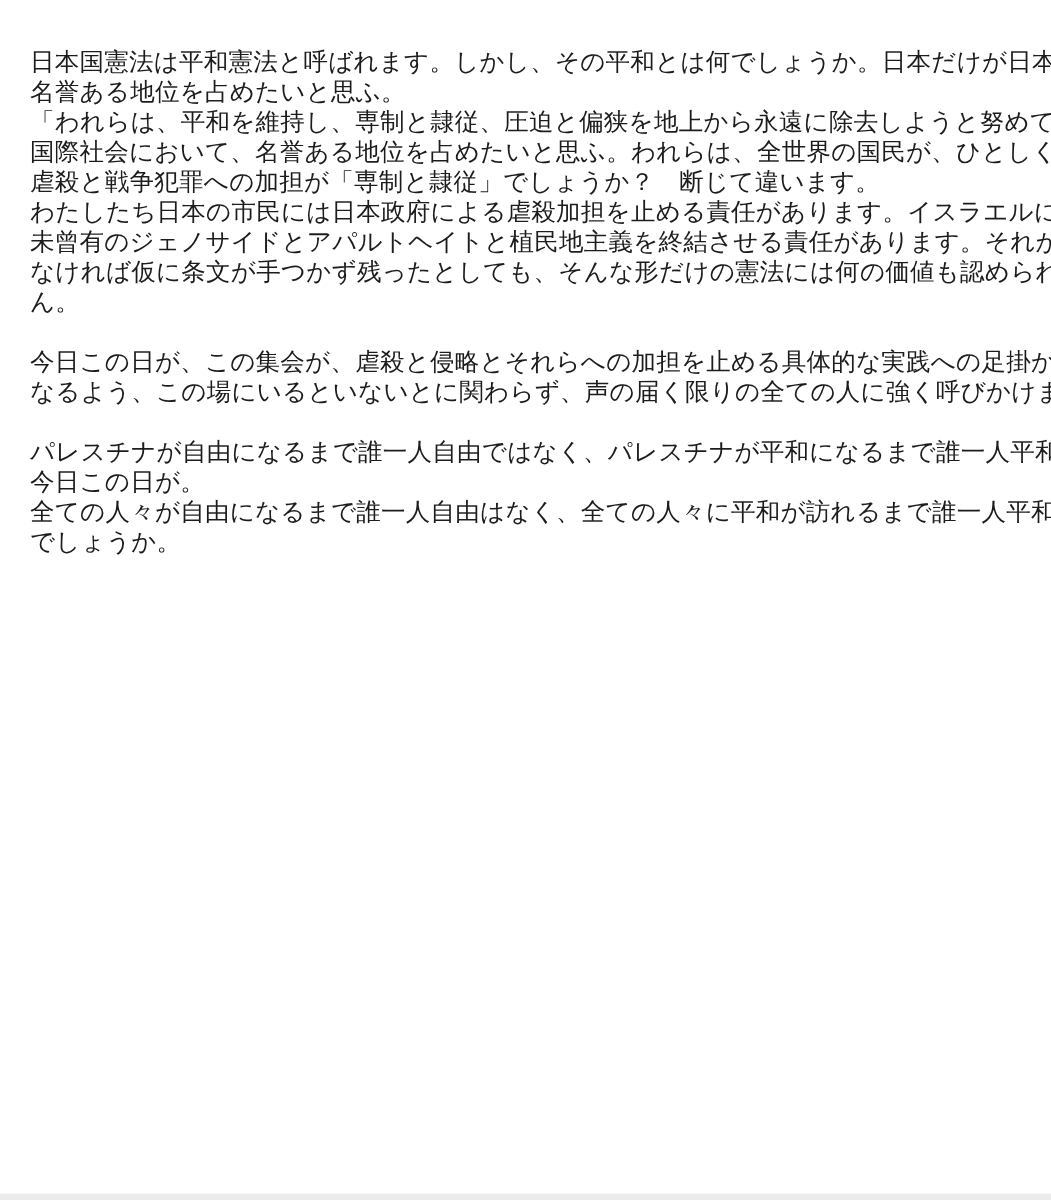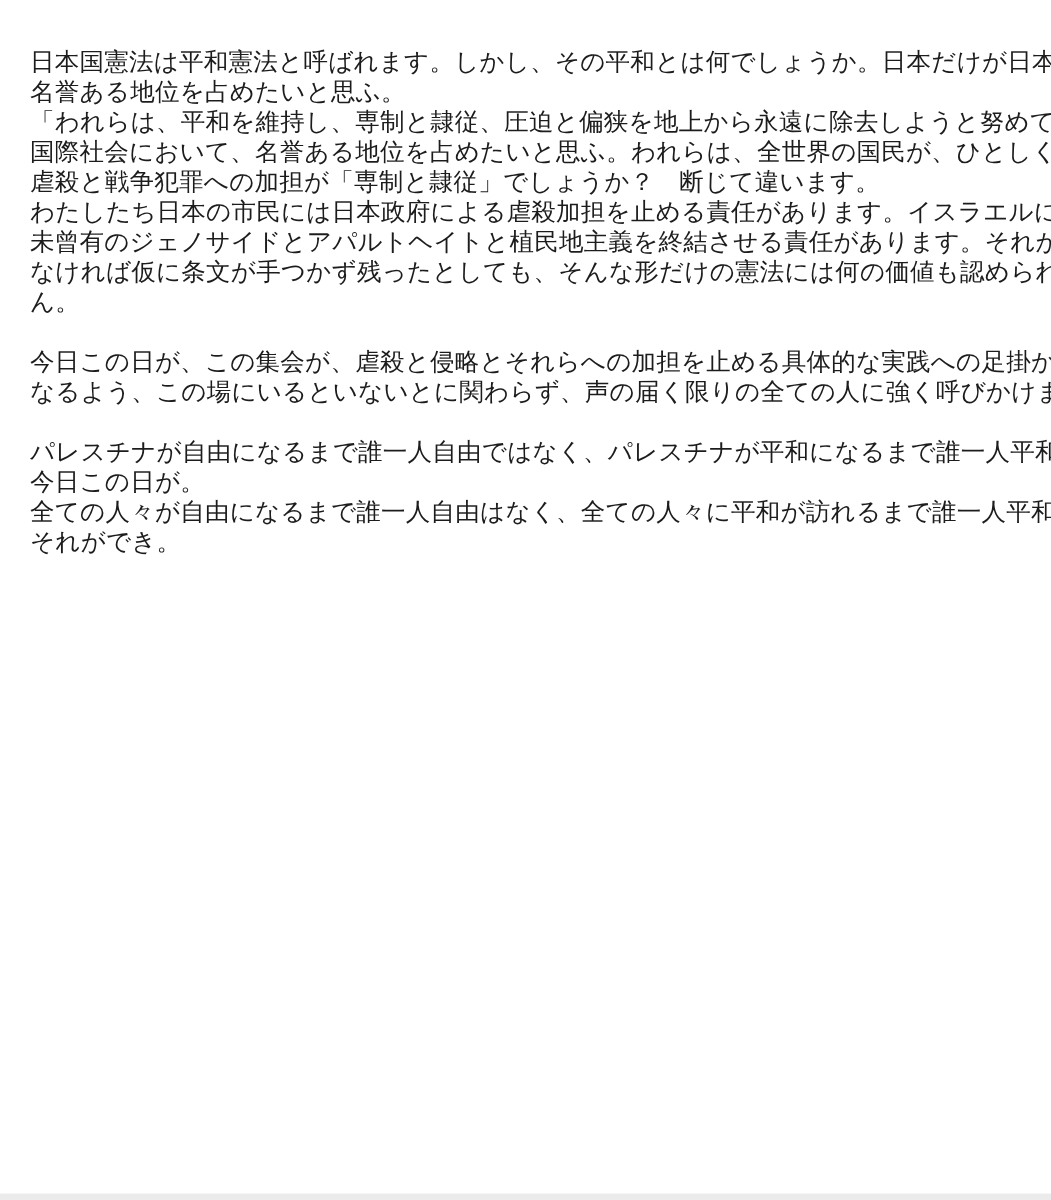--- a/index.html
+++ b/index.html
@@ -58,16 +58,16 @@
     <div class="line">未曾有のジェノサイドとアパルトヘイトと植民地主義を終結させる責任があります。それができ</div>
     <div class="line">なければ仮に条文が手つかず残ったとしても、そんな形だけの憲法には何の価値も認められませ</div>
     <div class="line">ん。</div>
     <div class="line"></div>
     <div class="line">今日この日が、この集会が、虐殺と侵略とそれらへの加担を止める具体的な実践への足掛かりと</div>
     <div class="line">なるよう、この場にいるといないとに関わらず、声の届く限りの全ての人に強く呼びかけます。</div>
     <div class="line"></div>
     <div class="line">パレスチナが自由になるまで誰一人自由ではなく、パレスチナが平和になるまで誰一人平和では</div>
     <div class="line">今日この日が。</div>
     <div class="line">全ての人々が自由になるまで誰一人自由はなく、全ての人々に平和が訪れるまで誰一人平和はあ</div>
-    <div class="line">それができ。</div>
+    <div class="line">でしょうか。</div>
   </div>
   <div class="bottom-bar"></div>
 </div>
 
 </body></html>

